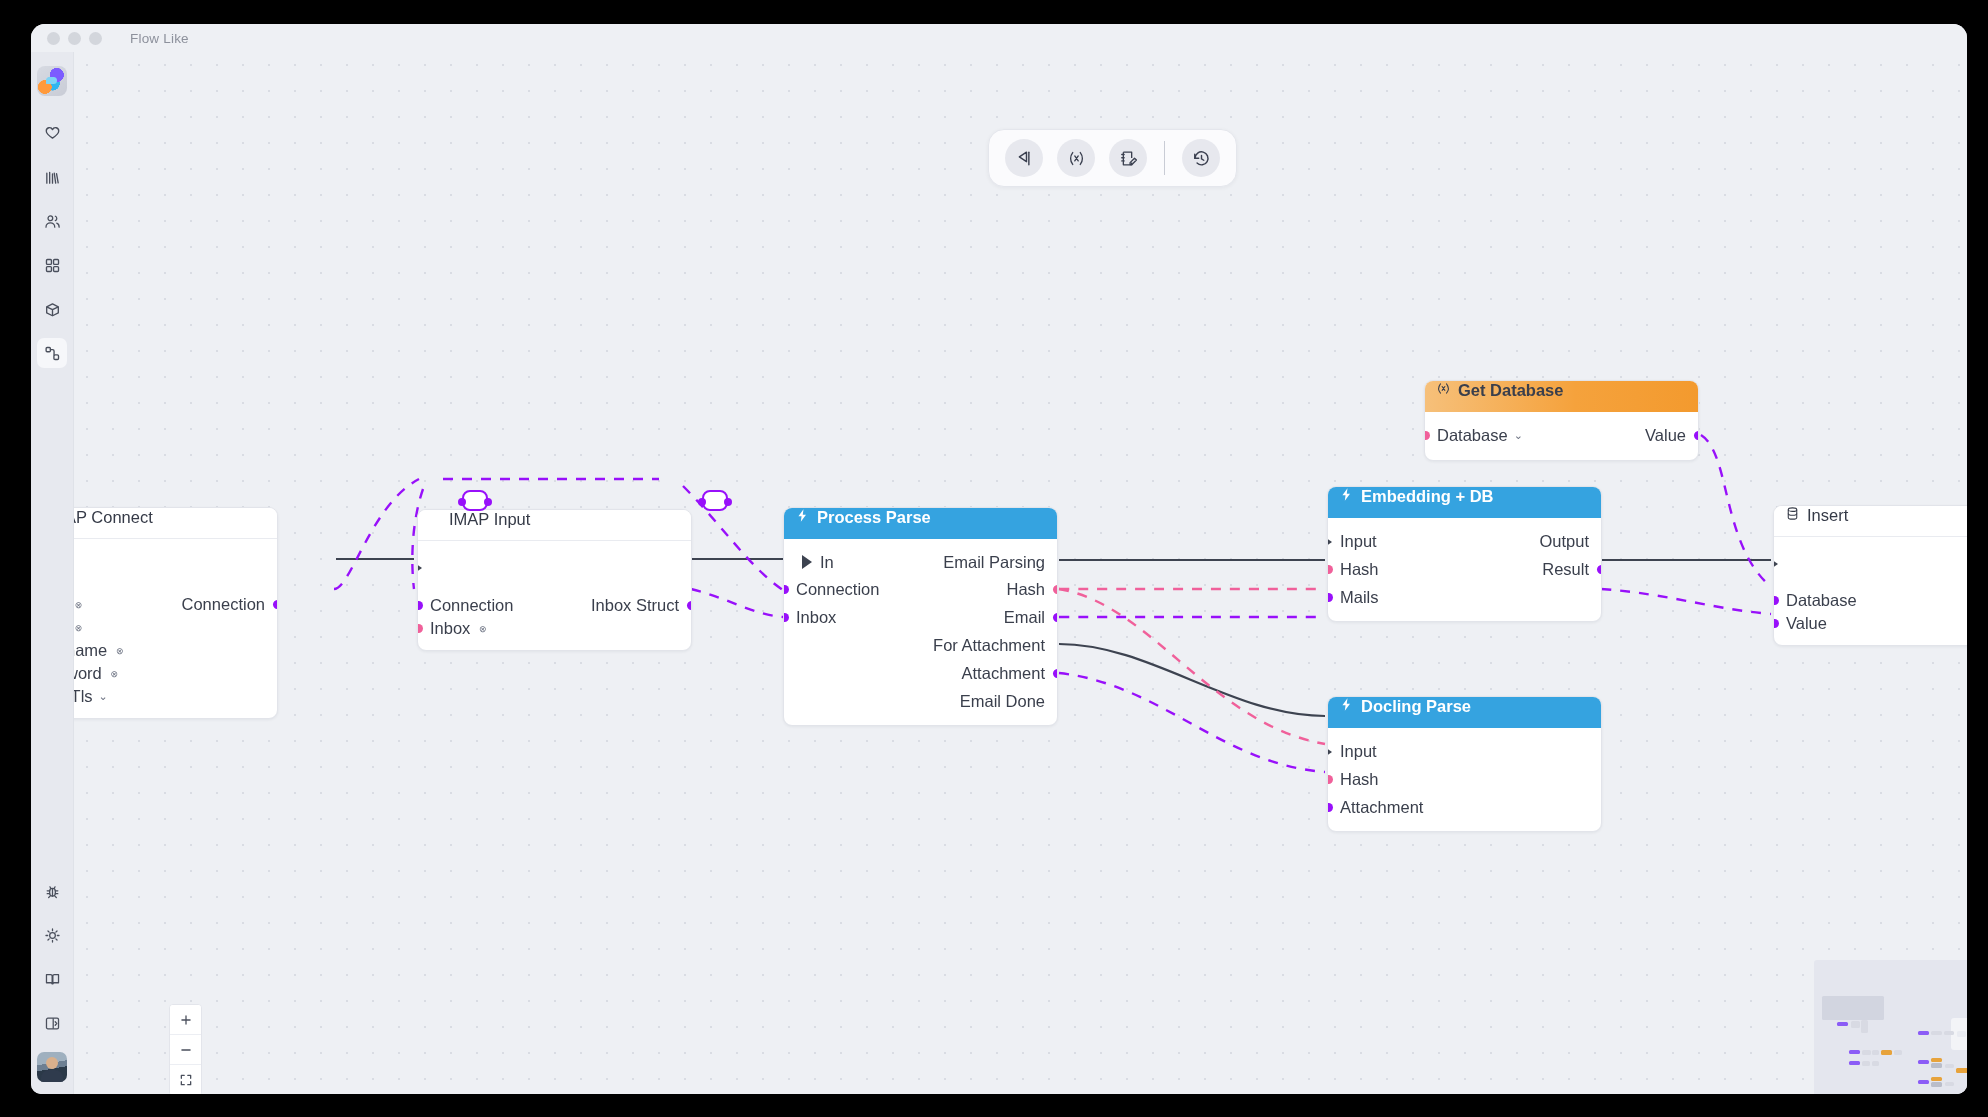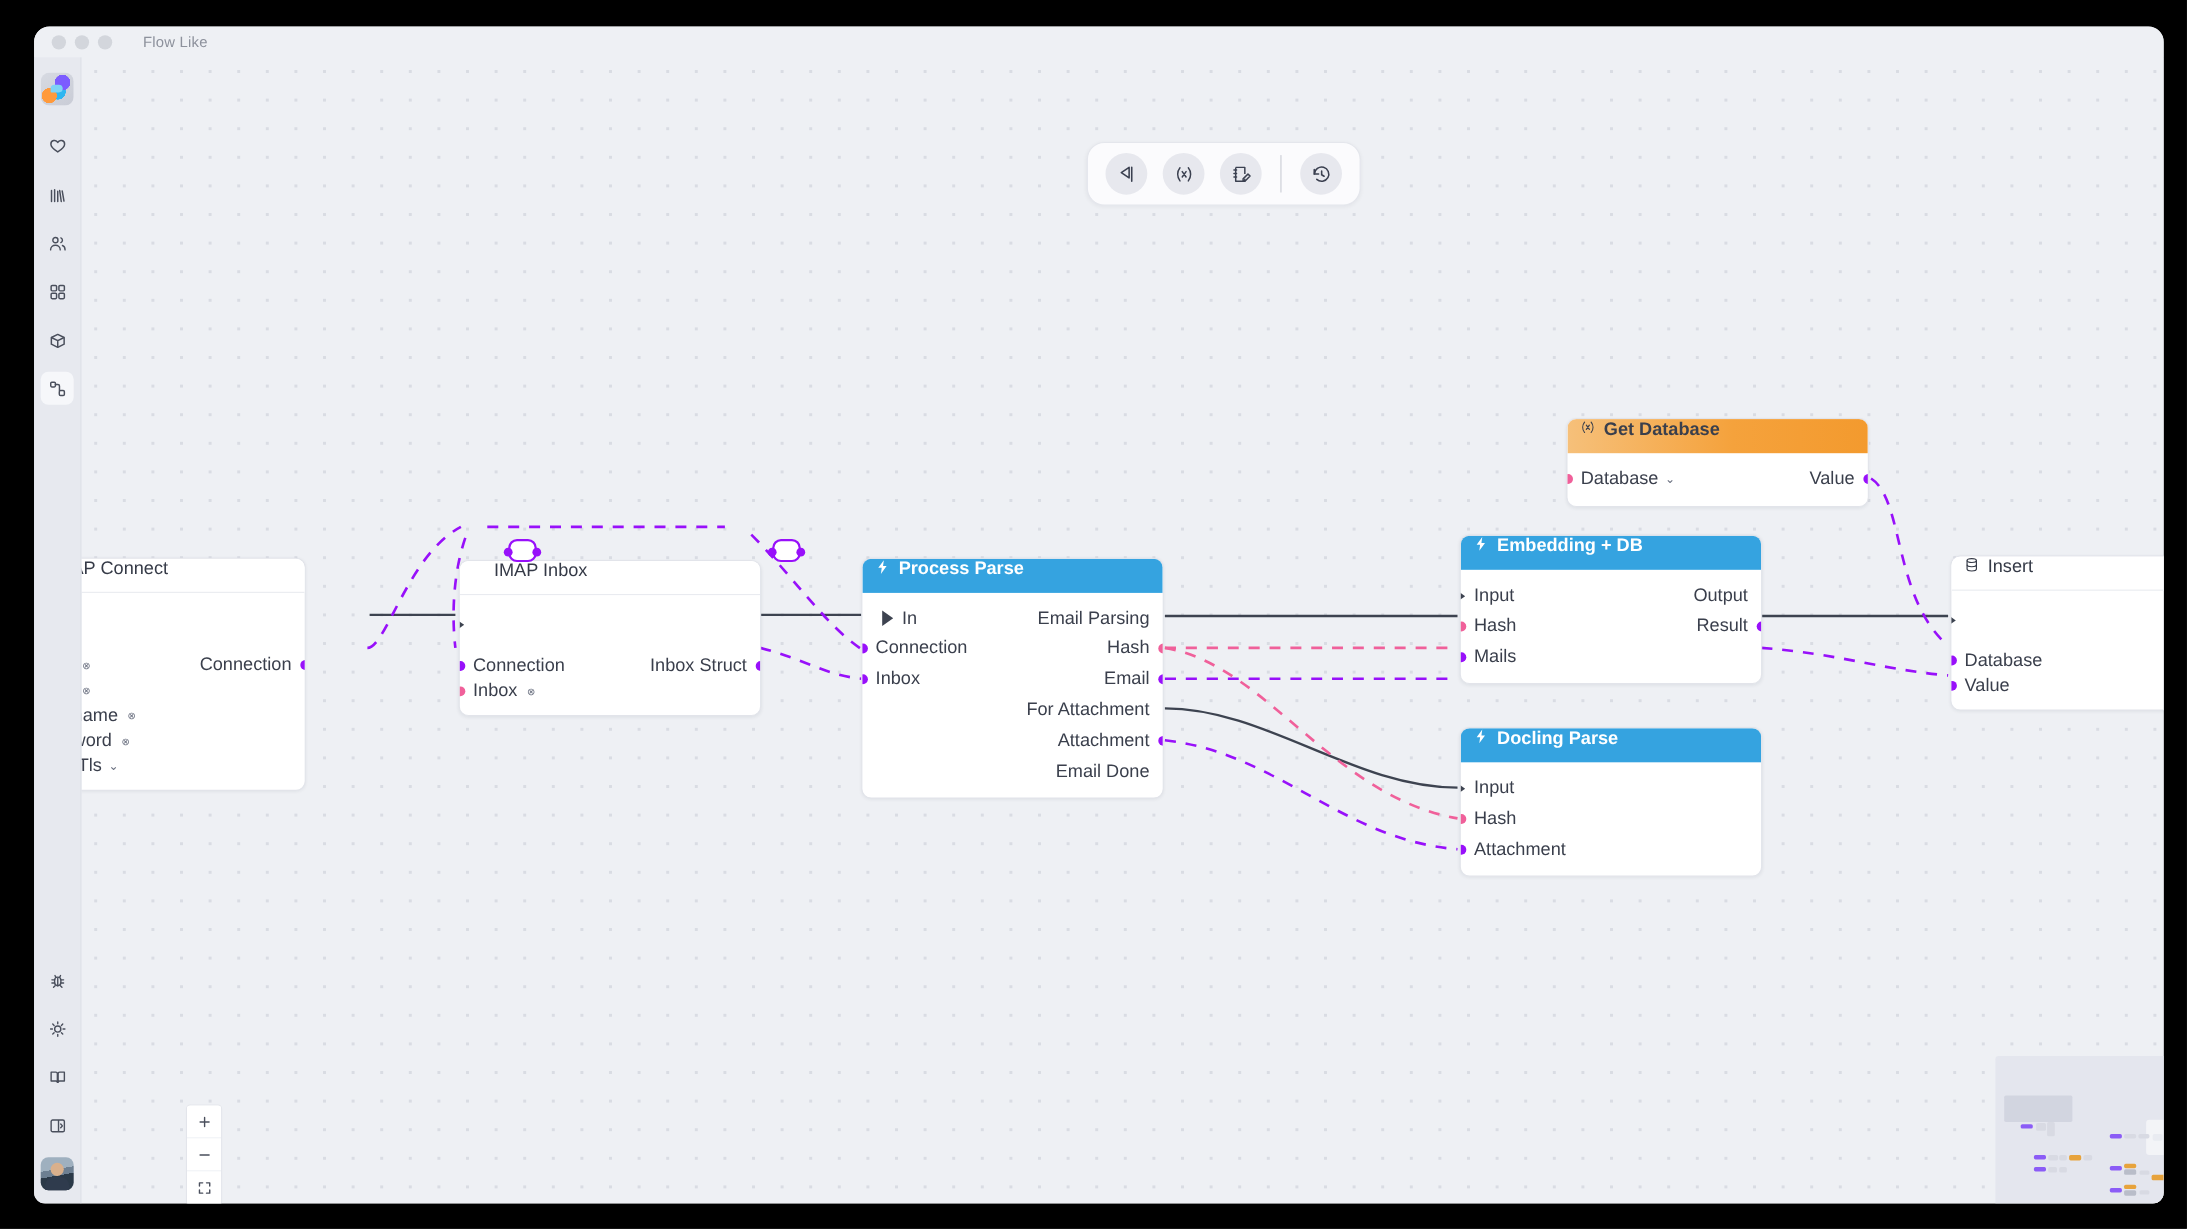--- a/index.html
+++ b/index.html
@@ -366,21 +366,21 @@
         </div>
         <div class="prow">
           <span>tTls</span>
           <span class="chev">⌄</span>
         </div>
       </div>
     </div>
 
     <div class="node" style="left:343px; top:457px; width:275px;">
       <div class="node-head plain">
-        <span style="margin-left:20px;">IMAP Inbox</span>
+        <span style="margin-left:20px;">IMAP Input</span>
       </div>
       <div class="node-body" style="padding-top:17px;">
         <div class="prow" style="height:20px;">
           <span class="exec left"></span>
           <span class="exec right"></span>
         </div>
         <div class="prow" style="margin-top:16px;">
           <span class="pin left purple"></span>
           <span>Connection</span>
           <span style="flex:1"></span>
@@ -470,21 +470,21 @@
           <span>Result</span>
           <span class="pin right purple"></span>
         </div>
         <div class="prow" style="height:28px;">
           <span class="pin left purple"></span>
           <span>Mails</span>
         </div>
       </div>
     </div>
 
-    <div class="node" style="left:1253px; top:609px; width:275px;">
+    <div class="node" style="left:1253px; top:644px; width:275px;">
       <div class="node-head blue">
         <svg viewBox="0 0 24 24" fill="currentColor">
           <path d="M13.6 2 5.5 13.2h5l-1.2 8.8 8.3-11.4h-5.2z"></path>
         </svg>
         <span>Docling Parse</span>
       </div>
       <div class="node-body" style="padding-top:10px;">
         <div class="prow" style="height:27px;">
           <span class="exec left"></span>
           <span>Input</span>

